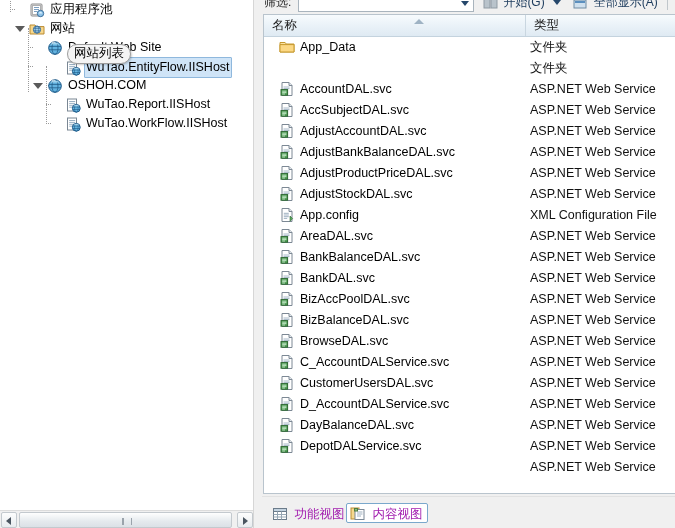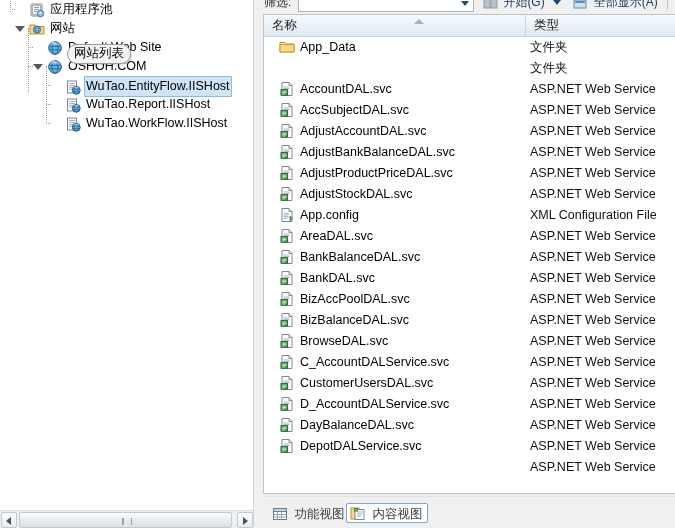--- a/index.html
+++ b/index.html
@@ -324,21 +324,21 @@
     background: #f0f0f0;
     border-top: 1px solid #e2e2e2;
   }
   .vtab {
     position: absolute;
     top: 6px;
     height: 20px;
     line-height: 20px;
     padding: 0 5px 0 3px;
     font-size: 12.5px;
-    color: #404040;
+    color: #a21caf;
     cursor: pointer;
     white-space: nowrap;
     border: 1px solid transparent;
     border-radius: 2px;
   }
   .vtab.active {
     background: #ffffff;
     border: 1px solid #7aa8cc;
   }
   .vtab .vicon {
@@ -382,35 +382,35 @@
                 <path d="M4.6 7.4 h6.8 M4.6 9.8 h6.8" stroke="#3c6f99" stroke-width="0.7" fill="none"></path>
                 <ellipse cx="8" cy="8.6" rx="1.7" ry="3.6" fill="none" stroke="#3c6f99" stroke-width="0.7"></ellipse>
               </svg></span><span class="tree-label">网站</span></div>
           <div class="tree-row"><span class="indent" style="width: 32px;"></span><span class="expander collapsed"></span><span class="indent" style="width: 4px;"></span><span class="ticon"><svg width="16" height="16" viewBox="0 0 16 16">
                 <circle cx="8" cy="8" r="6.3" fill="#63b3e0" stroke="#225d8c"></circle>
                 <path d="M2 6.4 h12 M2 9.8 h12" stroke="#1f5b87" stroke-width="0.8" fill="none"></path>
                 <ellipse cx="8" cy="8" rx="3" ry="6.3" fill="none" stroke="#1f5b87" stroke-width="0.8"></ellipse>
                 <path d="M3.3 4.4 a7 7 0 0 1 9.4 0" fill="#b7e2f6" opacity="0.75"></path>
                 <path d="M4.8 3.1 a6.3 6.3 0 0 1 3.6 -1" fill="none" stroke="#ffffff" stroke-width="1" opacity="0.8"></path>
               </svg></span><span class="tree-label">Default Web Site</span></div>
-          <div class="tree-row"><span class="indent" style="width: 32px;"></span><span class="expander expanded"></span><span class="indent" style="width: 4px;"></span><span class="ticon"><svg width="16" height="16" viewBox="0 0 16 16">
-                <circle cx="8" cy="8" r="6.3" fill="#63b3e0" stroke="#225d8c"></circle>
-                <path d="M2 6.4 h12 M2 9.8 h12" stroke="#1f5b87" stroke-width="0.8" fill="none"></path>
-                <ellipse cx="8" cy="8" rx="3" ry="6.3" fill="none" stroke="#1f5b87" stroke-width="0.8"></ellipse>
-                <path d="M3.3 4.4 a7 7 0 0 1 9.4 0" fill="#b7e2f6" opacity="0.75"></path>
-                <path d="M4.8 3.1 a6.3 6.3 0 0 1 3.6 -1" fill="none" stroke="#ffffff" stroke-width="1" opacity="0.8"></path>
-              </svg></span><span class="tree-label">OSHOH.COM</span></div>
           <div class="tree-row selected"><span class="indent" style="width: 50px;"></span><span class="expander collapsed"></span><span class="indent" style="width: 4px;"></span><span class="ticon"><svg width="16" height="16" viewBox="0 0 16 16">
                 <rect x="2.5" y="2" width="9" height="12" fill="#ffffff" stroke="#7a8794"></rect>
                 <path d="M4.2 4.5 h6 M4.2 6.4 h6 M4.2 8.3 h6 M4.2 10.2 h4" stroke="#8fa7bc" stroke-width="0.9"></path>
                 <circle cx="11.3" cy="11.3" r="3.9" fill="#63b3e0" stroke="#225d8c"></circle>
                 <path d="M7.5 10 h7.6 M7.5 12.5 h7.6" stroke="#1f5b87" stroke-width="0.6" fill="none"></path>
                 <ellipse cx="11.3" cy="11.3" rx="1.85" ry="3.9" fill="none" stroke="#1f5b87" stroke-width="0.6"></ellipse>
                 <path d="M8.3 9.2 a4.3 4.3 0 0 1 6 0" fill="#c3e7f8" opacity="0.7"></path>
               </svg></span><span class="tree-label">WuTao.EntityFlow.IISHost</span></div>
+          <div class="tree-row"><span class="indent" style="width: 32px;"></span><span class="expander expanded"></span><span class="indent" style="width: 4px;"></span><span class="ticon"><svg width="16" height="16" viewBox="0 0 16 16">
+                <circle cx="8" cy="8" r="6.3" fill="#63b3e0" stroke="#225d8c"></circle>
+                <path d="M2 6.4 h12 M2 9.8 h12" stroke="#1f5b87" stroke-width="0.8" fill="none"></path>
+                <ellipse cx="8" cy="8" rx="3" ry="6.3" fill="none" stroke="#1f5b87" stroke-width="0.8"></ellipse>
+                <path d="M3.3 4.4 a7 7 0 0 1 9.4 0" fill="#b7e2f6" opacity="0.75"></path>
+                <path d="M4.8 3.1 a6.3 6.3 0 0 1 3.6 -1" fill="none" stroke="#ffffff" stroke-width="1" opacity="0.8"></path>
+              </svg></span><span class="tree-label">OSHOH.COM</span></div>
           <div class="tree-row"><span class="indent" style="width: 50px;"></span><span class="expander collapsed"></span><span class="indent" style="width: 4px;"></span><span class="ticon"><svg width="16" height="16" viewBox="0 0 16 16">
                 <rect x="2.5" y="2" width="9" height="12" fill="#ffffff" stroke="#7a8794"></rect>
                 <path d="M4.2 4.5 h6 M4.2 6.4 h6 M4.2 8.3 h6 M4.2 10.2 h4" stroke="#8fa7bc" stroke-width="0.9"></path>
                 <circle cx="11.3" cy="11.3" r="3.9" fill="#63b3e0" stroke="#225d8c"></circle>
                 <path d="M7.5 10 h7.6 M7.5 12.5 h7.6" stroke="#1f5b87" stroke-width="0.6" fill="none"></path>
                 <ellipse cx="11.3" cy="11.3" rx="1.85" ry="3.9" fill="none" stroke="#1f5b87" stroke-width="0.6"></ellipse>
                 <path d="M8.3 9.2 a4.3 4.3 0 0 1 6 0" fill="#c3e7f8" opacity="0.7"></path>
               </svg></span><span class="tree-label">WuTao.Report.IISHost</span></div>
           <div class="tree-row"><span class="indent" style="width: 50px;"></span><span class="expander collapsed"></span><span class="indent" style="width: 4px;"></span><span class="ticon"><svg width="16" height="16" viewBox="0 0 16 16">
                 <rect x="2.5" y="2" width="9" height="12" fill="#ffffff" stroke="#7a8794"></rect>

